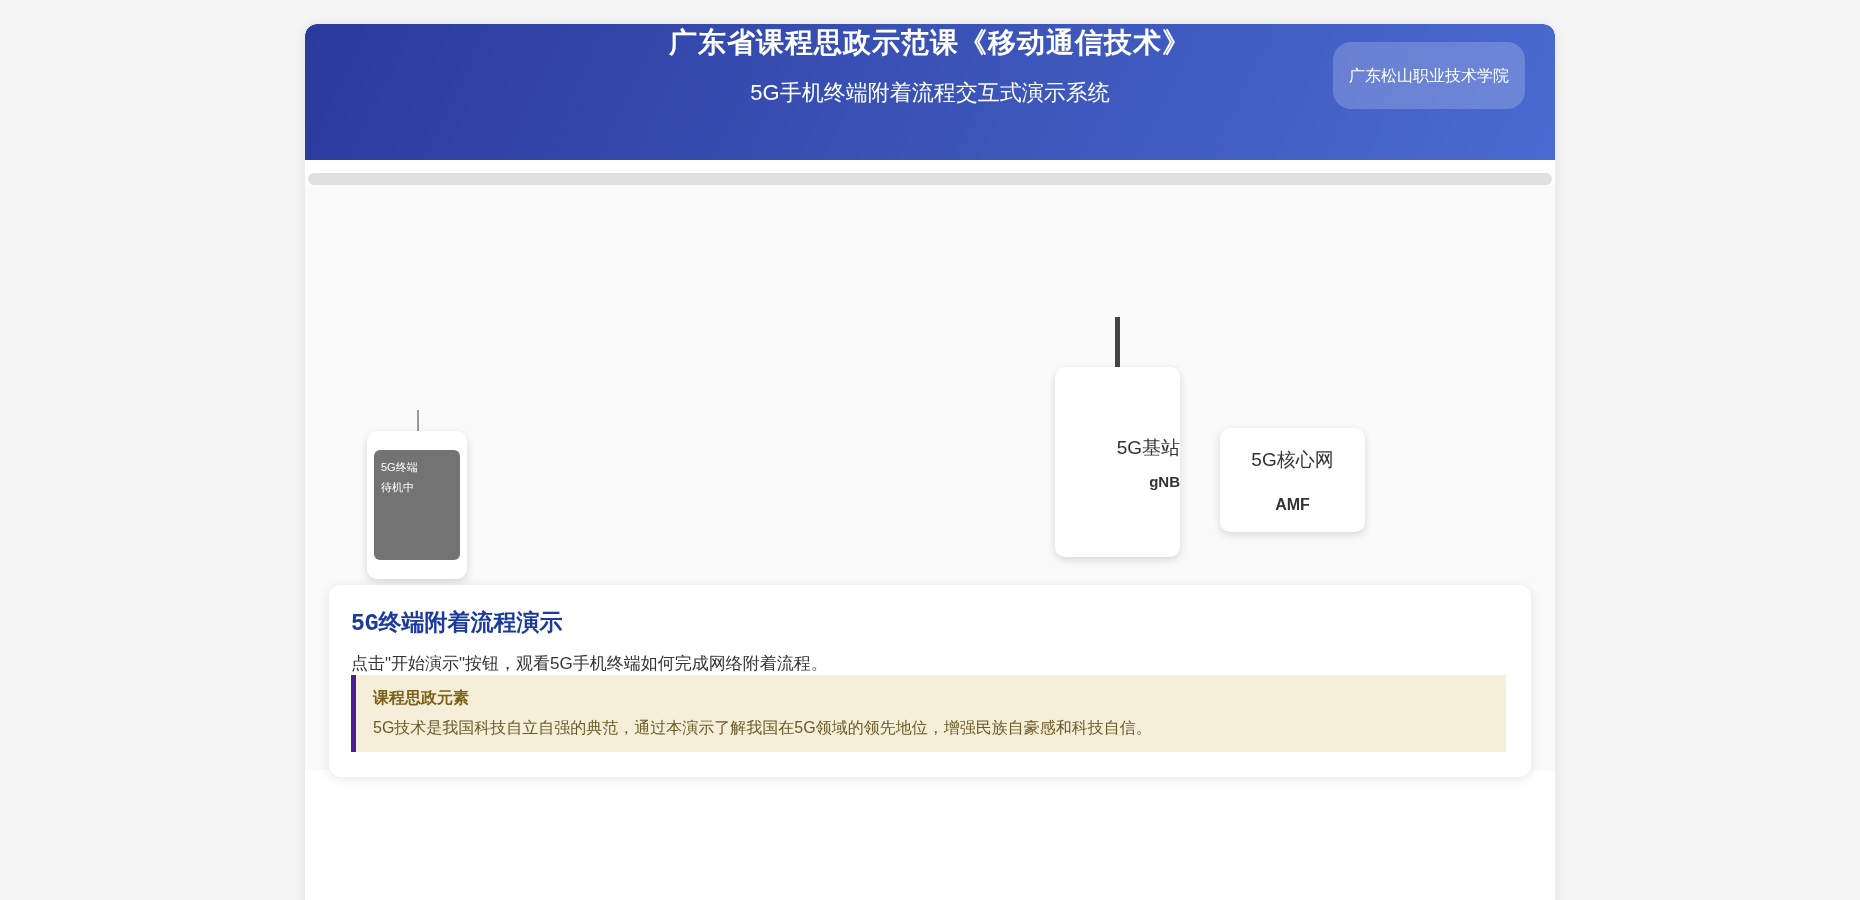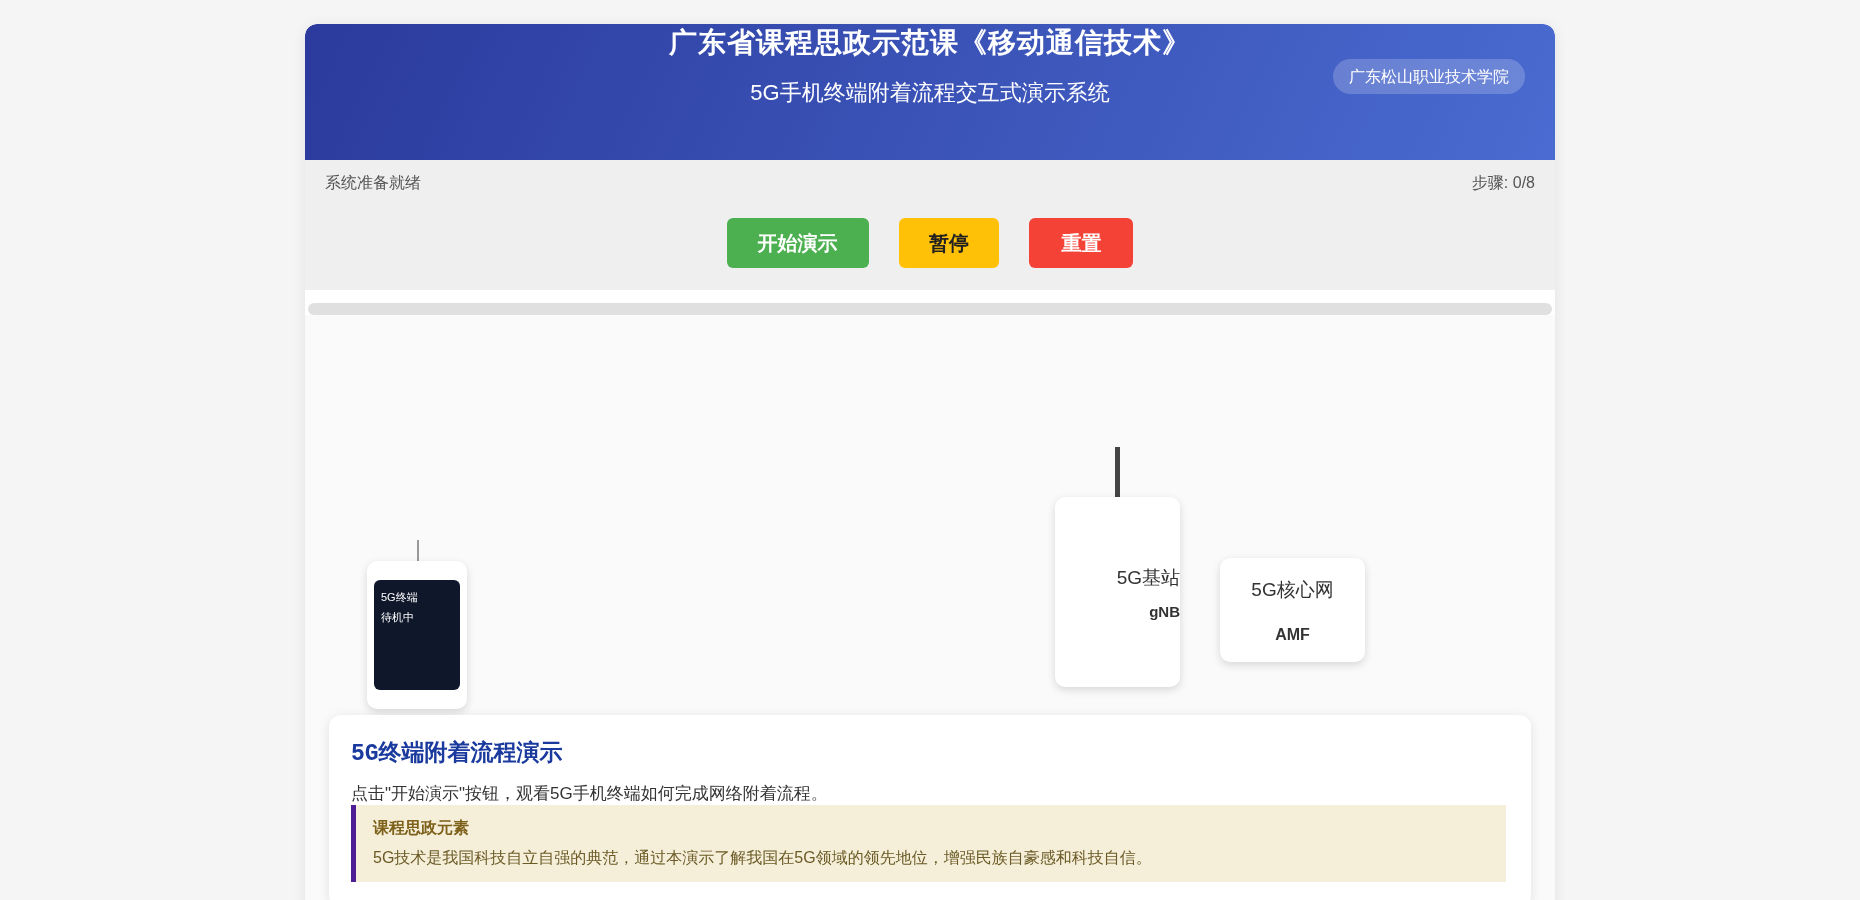--- a/index.html
+++ b/index.html
@@ -33,24 +33,24 @@
     font-weight: bold;
     letter-spacing: 1px;
   }
   .header-subtitle {
     margin-top: 16px;
     font-size: 22px;
     font-weight: normal;
   }
   .header-badge {
     position: absolute;
-    top: 35px; right: 30px;
+    top: 18px; right: 30px;
     background: rgba(255,255,255,0.2);
     border-radius: 18px;
-    padding: 8px 16px;
+    padding: 24px 16px;
     font-size: 16px;
     line-height: 19px;
   }
   
   .controls-section {
     height: 130px;
     background: #efefef;
     padding-top: 13px;
   }
   .status-row {
@@ -98,21 +98,21 @@
     position: absolute;
     background: #ffffff;
     border-radius: 10px;
     box-shadow: 0 3px 8px rgba(0,0,0,0.14);
   }
   .phone-card { left: 62px; top: 246px; width: 100px; height: 148px; }
   .phone-screen {
     position: absolute;
     left: 7px; top: 19px;
     width: 86px; height: 110px;
-    background: #0f172a;
+    background: #737373;
     border-radius: 6px;
     padding: 8px 7px;
     color: #ffffff;
     font-size: 11px;
     line-height: 1.8;
   }
   .phone-antenna {
     position: absolute;
     left: 112px; top: 225px;
     width: 2px; height: 22px;
@@ -180,31 +180,20 @@
 <body>
 
 <div class="main-card">
 
   <div class="header">
     <div class="header-title">广东省课程思政示范课《移动通信技术》</div>
     <div class="header-subtitle">5G手机终端附着流程交互式演示系统</div>
     <div class="header-badge">广东松山职业技术学院</div>
   </div>
 
-  <div class="controls-section">
-    <div class="status-row">
-      <span>系统准备就绪</span>
-      <span>步骤: 0/8</span>
-    </div>
-    <div class="buttons-row">
-      <button class="btn btn-start">开始演示</button>
-      <button class="btn btn-pause">暂停</button>
-      <button class="btn btn-reset">重置</button>
-    </div>
-  </div>
 
   <div class="progress-gap"></div>
   <div class="progress-track">
     <div class="progress-fill"></div>
   </div>
 
   <div class="canvas-area">
 
     <div class="phone-antenna"></div>
     <div class="device-card phone-card">

